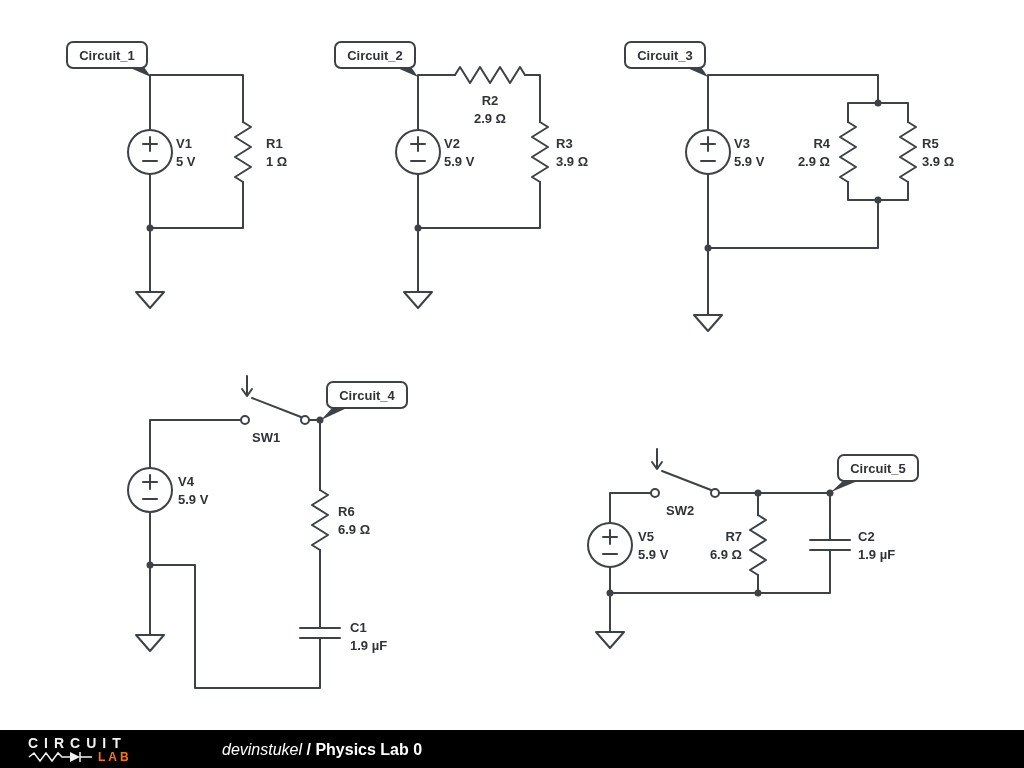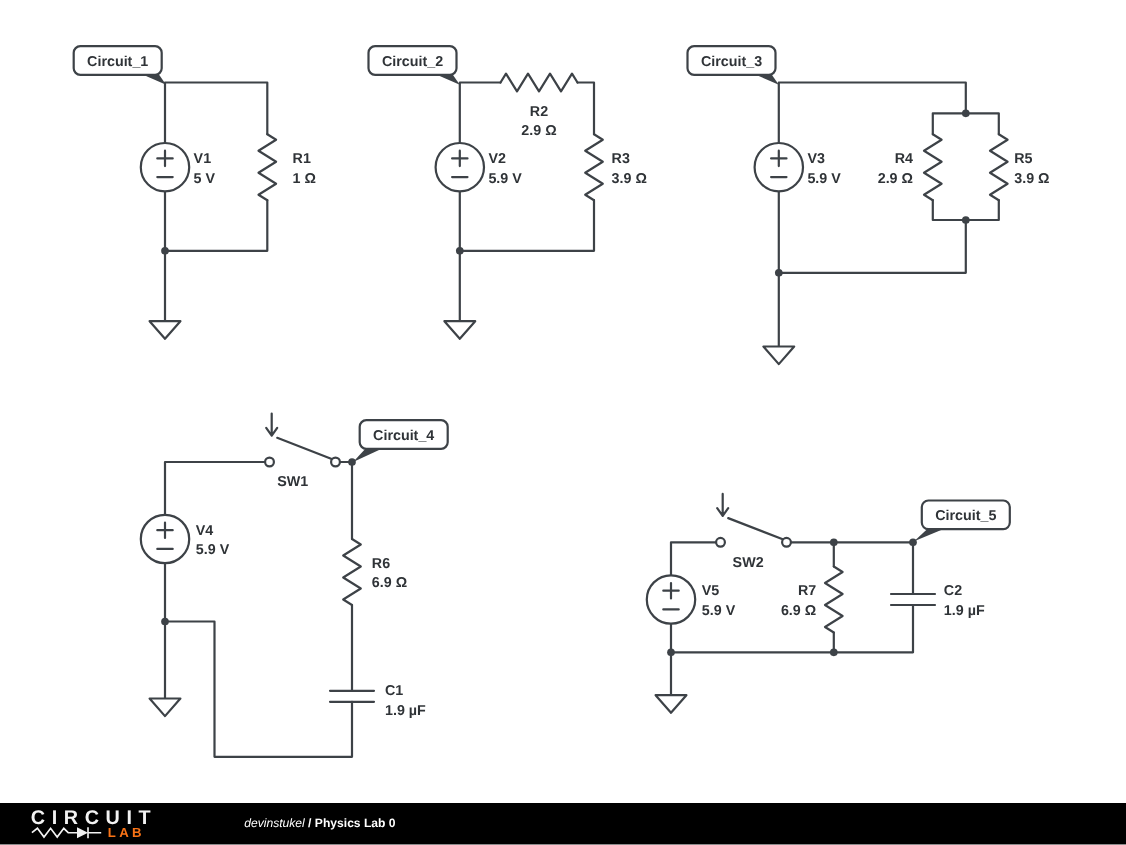--- a/index.html
+++ b/index.html
@@ -14,24 +14,24 @@
   svg .dot  { fill:#3d4247; stroke:none; }
   svg .tail { fill:#3d4247; stroke:none; }
   svg text  { font-family:"Liberation Sans", sans-serif; font-size:13px; font-weight:bold; fill:#2f3337; }
   svg .callout rect { fill:#ffffff; stroke:#3d4247; stroke-width:2; }
   svg .callout text { text-anchor:middle; }
 
   
   .footer { position:absolute; left:0; bottom:0; width:1024px; height:38px;
             background:#000000; color:#ffffff; display:flex; align-items:center; }
   .logo { margin-left:28px; width:170px; display:flex; flex-direction:column; justify-content:center; }
-  .logo-word { font-size:18px; font-weight:bold; letter-spacing:6px; color:#f2f2f2; line-height:16px; }
+  .logo-word { font-size:14px; font-weight:bold; letter-spacing:6px; color:#f2f2f2; line-height:16px; }
   .logo-sub  { display:flex; align-items:center; gap:4px; line-height:12px; }
   .logo-lab  { font-size:12px; font-weight:bold; letter-spacing:3px; color:#f97316; }
-  .attr { margin-left:24px; display:flex; flex-direction:column; justify-content:center; font-size:11px; line-height:17px; }
+  .attr { margin-left:24px; display:flex; flex-direction:column; justify-content:center; font-size:16px; line-height:17px; }
   .attr .author { font-style:italic; font-weight:normal; }
   .attr .strong { font-weight:bold; }
   .attr .url { font-weight:bold; }
 </style>
 </head>
 <body>
 
 <div class="page">
 
   <svg class="canvas" width="1024" height="730" viewBox="0 0 1024 730">

